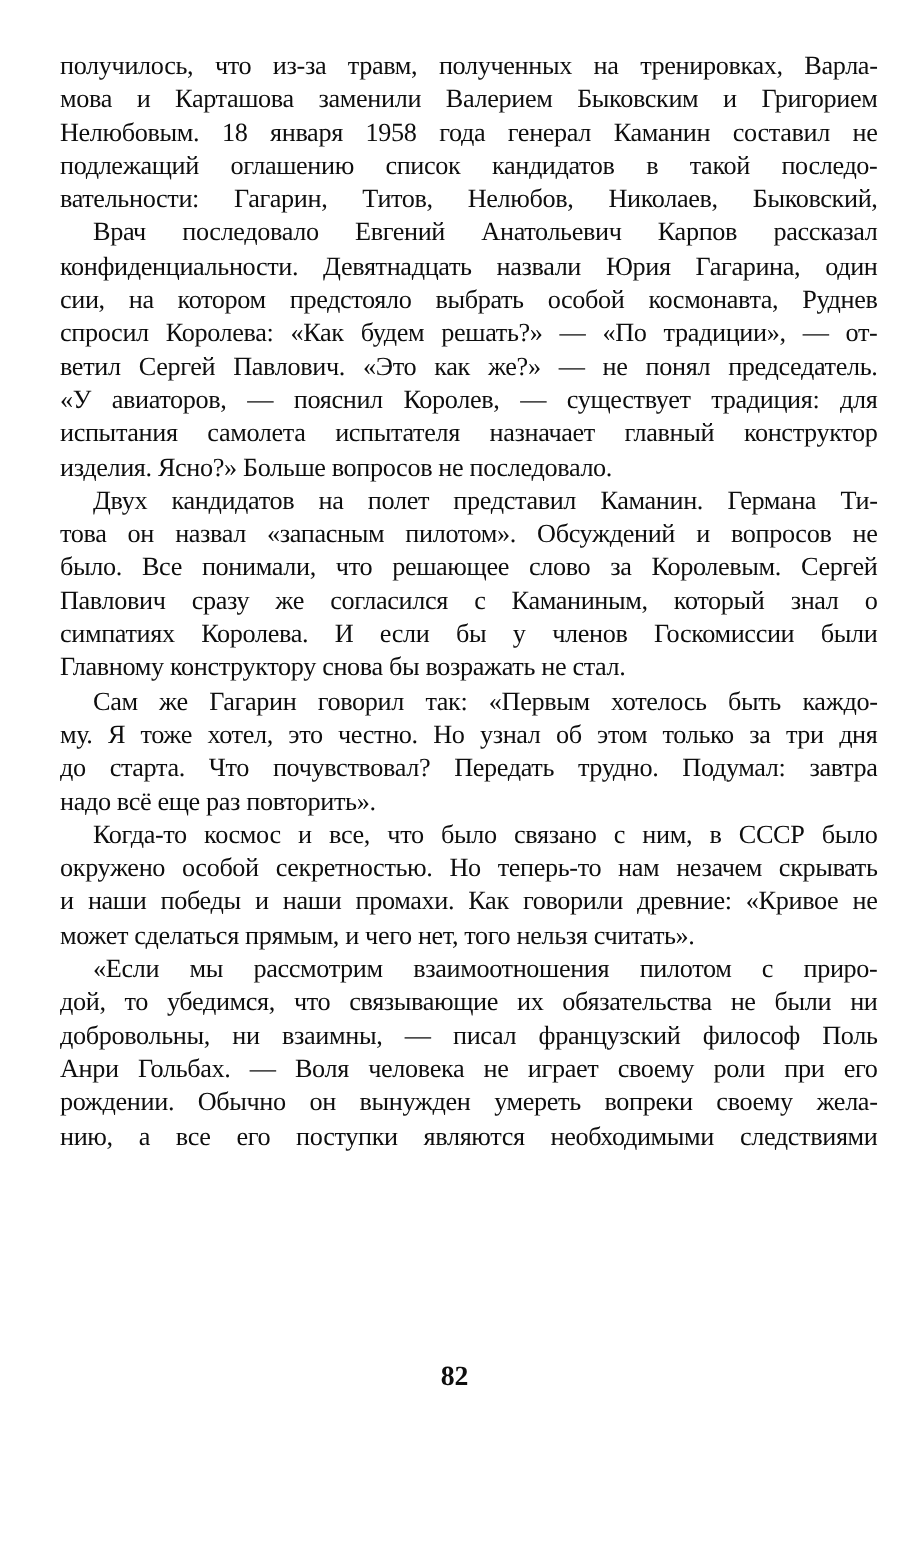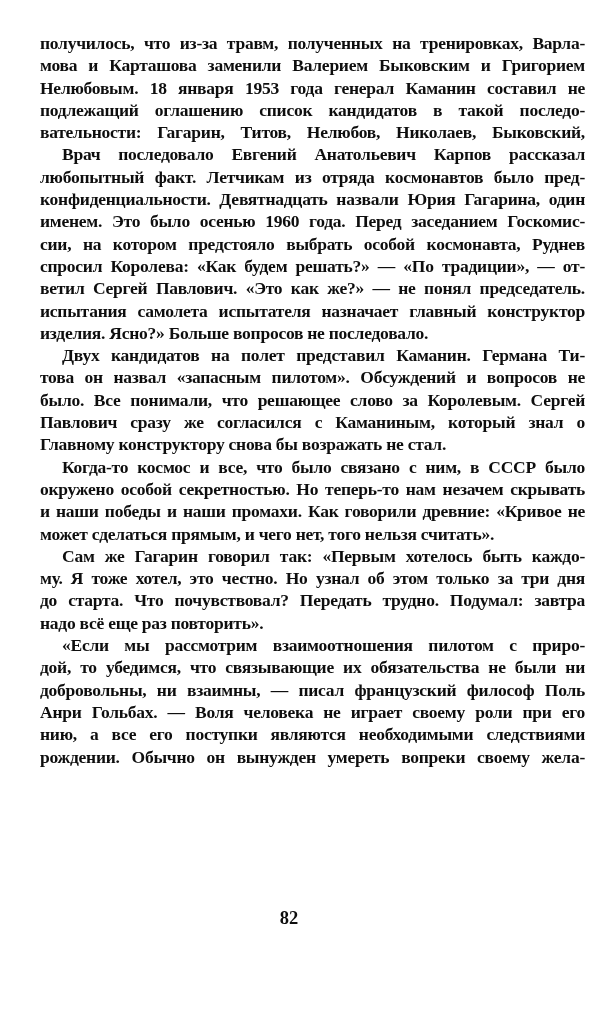--- a/index.html
+++ b/index.html
@@ -19,21 +19,21 @@
     inset: 0;
     background: #ffffff;
   }
   .text-block {
     position: absolute;
     left: 40px;
     top: 32px;
     width: 545px;
     color: #0e0e0e;
     font-size: 17.5px;
-    font-weight: 700;
+    font-weight: 400;
     letter-spacing: -0.25px;
   }
   .paragraph {
     margin: 0;
     padding: 0;
   }
   .line {
     height: 22.3px;
     line-height: 22.3px;
     white-space: normal;
@@ -49,67 +49,68 @@
   }
   .page-number {
     position: absolute;
     left: 0;
     top: 908px;
     width: 578px;
     text-align: center;
     color: #0e0e0e;
     font-size: 18.5px;
     font-weight: 700;
+    padding-left: 14px;
   }
 </style>
 </head>
 <body>
 
 <div class="page">
   <main class="text-block">
       <div class="paragraph">
         <div class="line">получилось, что из-за травм, полученных на тренировках, Варла-</div>
         <div class="line">мова и Карташова заменили Валерием Быковским и Григорием</div>
-        <div class="line">Нелюбовым. 18 января 1953 года генерал Каманин составил не</div>
+        <div class="line">Нелюбовым. 18 января 1958 года генерал Каманин составил не</div>
         <div class="line">подлежащий оглашению список кандидатов в такой последо-</div>
         <div class="line">вательности: Гагарин, Титов, Нелюбов, Николаев, Быковский,</div>
       </div>
       <div class="paragraph">
         <div class="line first">Врач последовало Евгений Анатольевич Карпов рассказал</div>
-        <div class="line">любопытный факт. Летчикам из отряда космонавтов было пред-</div>
         <div class="line">конфиденциальности. Девятнадцать назвали Юрия Гагарина, один</div>
-        <div class="line">именем. Это было осенью 1960 года. Перед заседанием Госкомис-</div>
         <div class="line">сии, на котором предстояло выбрать особой космонавта, Руднев</div>
         <div class="line">спросил Королева: «Как будем решать?» — «По традиции», — от-</div>
         <div class="line">ветил Сергей Павлович. «Это как же?» — не понял председатель.</div>
+        <div class="line">«У авиаторов, — пояснил Королев, — существует традиция: для</div>
         <div class="line">испытания самолета испытателя назначает главный конструктор</div>
         <div class="line lastline">изделия. Ясно?» Больше вопросов не последовало.</div>
       </div>
       <div class="paragraph">
         <div class="line first">Двух кандидатов на полет представил Каманин. Германа Ти-</div>
         <div class="line">това он назвал «запасным пилотом». Обсуждений и вопросов не</div>
         <div class="line">было. Все понимали, что решающее слово за Королевым. Сергей</div>
         <div class="line">Павлович сразу же согласился с Каманиным, который знал о</div>
+        <div class="line">симпатиях Королева. И если бы у членов Госкомиссии были</div>
         <div class="line lastline">Главному конструктору снова бы возражать не стал.</div>
+      </div>
+      <div class="paragraph">
+        <div class="line first">Сам же Гагарин говорил так: «Первым хотелось быть каждо-</div>
+        <div class="line">му. Я тоже хотел, это честно. Но узнал об этом только за три дня</div>
+        <div class="line">до старта. Что почувствовал? Передать трудно. Подумал: завтра</div>
+        <div class="line lastline">надо всё еще раз повторить».</div>
       </div>
       <div class="paragraph">
         <div class="line first">Когда-то космос и все, что было связано с ним, в СССР было</div>
         <div class="line">окружено особой секретностью. Но теперь-то нам незачем скрывать</div>
         <div class="line">и наши победы и наши промахи. Как говорили древние: «Кривое не</div>
         <div class="line lastline">может сделаться прямым, и чего нет, того нельзя считать».</div>
       </div>
       <div class="paragraph">
-        <div class="line first">Сам же Гагарин говорил так: «Первым хотелось быть каждо-</div>
-        <div class="line">му. Я тоже хотел, это честно. Но узнал об этом только за три дня</div>
-        <div class="line">до старта. Что почувствовал? Передать трудно. Подумал: завтра</div>
-        <div class="line lastline">надо всё еще раз повторить».</div>
-      </div>
-      <div class="paragraph">
         <div class="line first">«Если мы рассмотрим взаимоотношения пилотом с приро-</div>
         <div class="line">дой, то убедимся, что связывающие их обязательства не были ни</div>
         <div class="line">добровольны, ни взаимны, — писал французский философ Поль</div>
         <div class="line">Анри Гольбах. — Воля человека не играет своему роли при его</div>
+        <div class="line">рождении. Обычно он вынужден умереть вопреки своему жела-</div>
         <div class="line">нию, а все его поступки являются необходимыми следствиями</div>
-        <div class="line">рождении. Обычно он вынужден умереть вопреки своему жела-</div>
       </div>
     </main>
   <div class="page-number">82</div>
 </div>
 
 </body></html>

